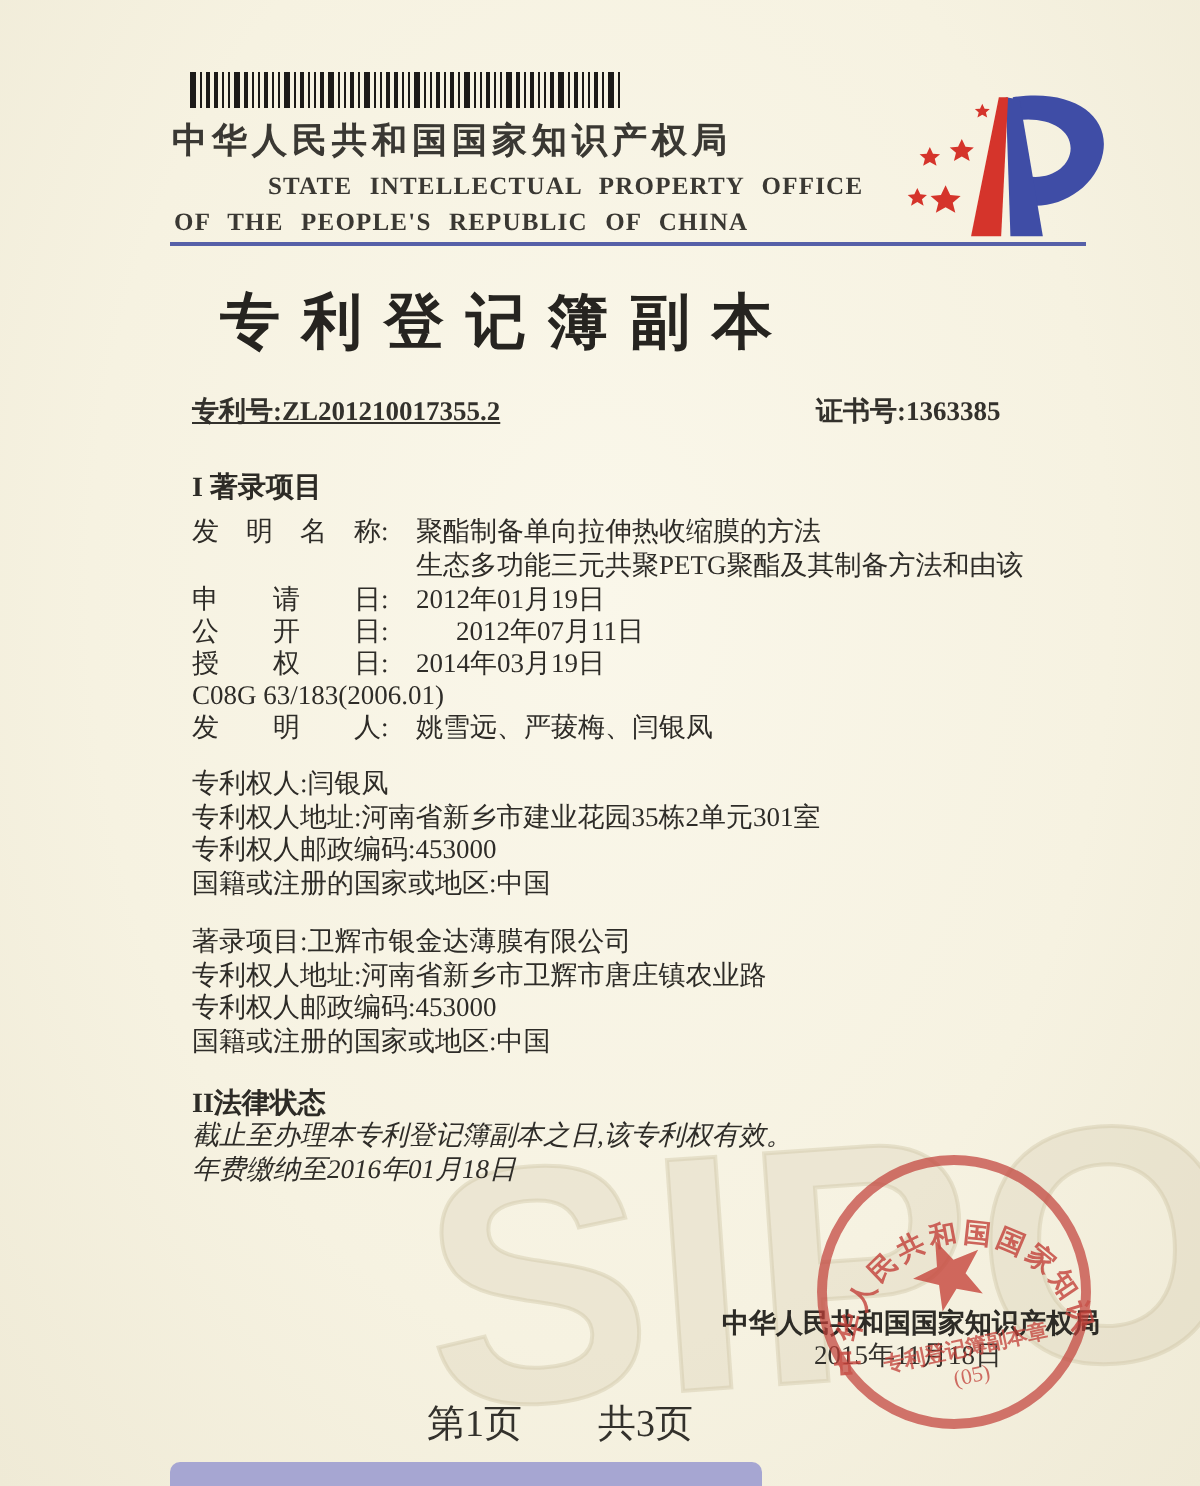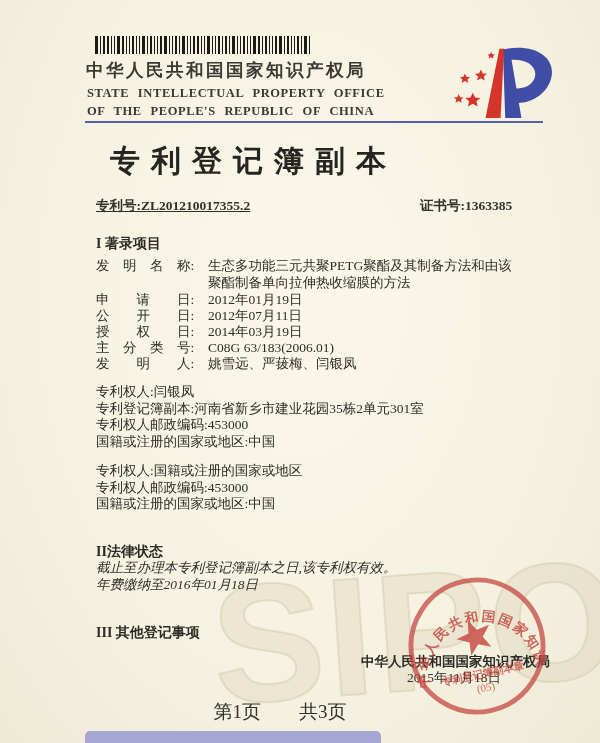--- a/index.html
+++ b/index.html
@@ -8,35 +8,35 @@
     background:radial-gradient(ellipse at 50% 40%, #faf7ea 0%, #f6f2e1 60%, #efead6 100%);
     font-family:"Liberation Serif","DejaVu Serif",serif;
     color:#2e2c28;
   }
   .abs{position:absolute;}
   
   #barcode{left:95px;top:36px;height:18px;display:flex;align-items:stretch;}
   #barcode span{display:block;background:#1c1a18;margin-right:2px;}
   .agency-cn{left:86px;top:58px;font-size:17.5px;font-weight:bold;letter-spacing:2.5px;color:#3a3833;}
   .agency-en{left:87px;font-size:12.5px;font-weight:bold;letter-spacing:.6px;word-spacing:5px;color:#3a3833;}
-  .en1{top:86px;} .en2{top:104px;}
+  .en1{top:86px;margin-left:47px;} .en2{top:104px;}
   #rule{left:85px;top:121px;width:458px;height:2px;background:#5660a8;}
   
   #title{left:0;top:141px;width:496px;text-align:center;font-size:30px;font-weight:bold;
          letter-spacing:11px;text-indent:11px;color:#262420;}
   
   .numline{top:197px;font-size:13.5px;font-weight:bold;color:#33312c;}
-  #patent-no{left:96px;text-decoration:underline;} #cert-no{left:420px;}
+  #patent-no{left:96px;text-decoration:underline;} #cert-no{left:408px;}
   
   .heading{font-size:14px;font-weight:bold;color:#2d2b26;}
   #s1-head{left:96px;top:235px;}
   .frow{left:96px;font-size:13.5px;line-height:17px;display:flex;justify-content:flex-end;}
   .flabel{width:112px;flex:0 0 112px;}
   .fvalue{width:340px;}
-  #fr0{top:257px;} #fr1{top:291px;} #fr2{top:307px;} #fr3{top:323px;} #fr4{top:339px;} #fr5{top:355px;}
+  #fr0{top:257px;} #fr1{top:291px;} #fr2{top:307px;gap:20px;} #fr3{top:323px;} #fr4{top:339px;} #fr5{top:355px;}
   .block{left:96px;font-size:13.5px;line-height:16.5px;}
   #holder1{top:384px;} #holder2{top:463px;}
   #s2-head{left:96px;top:543px;}
   #legal-lines{top:560px;font-style:italic;}
   #s3-head{left:96px;top:624px;}
   
   #f-office{left:250px;top:653px;width:300px;text-align:right;font-size:13.5px;font-weight:bold;color:#2d2b26;z-index:3;}
   #f-date{left:407px;top:669px;font-size:13.5px;color:#33312c;z-index:3;}
   #f-page{left:180px;top:699px;width:200px;text-align:center;font-size:19px;color:#33312c;}
   #next-bar{left:85px;top:731px;width:296px;height:12px;background:#a6a6d2;border-radius:5px 5px 0 0;}
@@ -140,64 +140,63 @@
   <div id="title" class="abs content">专利登记簿副本</div>
 
   <div id="patent-no" class="abs content numline"><span>专利号:</span><span>ZL201210017355.2</span></div>
   <div id="cert-no" class="abs content numline"><span>证书号:</span><span>1363385</span></div>
 
   <div id="s1-head" class="abs content heading">I 著录项目</div>
 
   <div id="fr0" class="abs content frow">
     <span class="flabel">发　明　名　称:</span>
     <span class="fvalue">
+        <div>聚酯制备单向拉伸热收缩膜的方法</div>
         <div>生态多功能三元共聚PETG聚酯及其制备方法和由该</div>
-        <div>聚酯制备单向拉伸热收缩膜的方法</div>
       </span>
   </div>
   <div id="fr1" class="abs content frow">
     <span class="flabel">申　　请　　日:</span>
     <span class="fvalue">2012年01月19日</span>
   </div>
   <div id="fr2" class="abs content frow">
     <span class="flabel">公　　开　　日:</span>
     <span class="fvalue">2012年07月11日</span>
   </div>
   <div id="fr3" class="abs content frow">
     <span class="flabel">授　　权　　日:</span>
     <span class="fvalue">2014年03月19日</span>
   </div>
   <div id="fr4" class="abs content frow">
-    <span class="flabel">主　分　类　号:</span>
     <span class="fvalue">C08G 63/183(2006.01)</span>
   </div>
   <div id="fr5" class="abs content frow">
     <span class="flabel">发　　明　　人:</span>
     <span class="fvalue">姚雪远、严菝梅、闫银凤</span>
   </div>
 
   <div id="holder1" class="abs content block">
     <div>专利权人:闫银凤</div>
-    <div>专利登记簿副本:河南省新乡市建业花园35栋2单元301室</div>
+    <div>专利权人地址:河南省新乡市建业花园35栋2单元301室</div>
     <div>专利权人邮政编码:453000</div>
     <div>国籍或注册的国家或地区:中国</div>
   </div>
   <div id="holder2" class="abs content block">
-    <div>专利权人:国籍或注册的国家或地区</div>
+    <div>著录项目:卫辉市银金达薄膜有限公司</div>
+    <div>专利权人地址:河南省新乡市卫辉市唐庄镇农业路</div>
     <div>专利权人邮政编码:453000</div>
     <div>国籍或注册的国家或地区:中国</div>
   </div>
 
   <div id="s2-head" class="abs content heading">II法律状态</div>
   <div id="legal-lines" class="abs content block">
     <div>截止至办理本专利登记簿副本之日,该专利权有效。</div>
     <div>年费缴纳至2016年01月18日</div>
   </div>
 
-  <div id="s3-head" class="abs content heading">III 其他登记事项</div>
 
   <div id="f-office" class="abs">中华人民共和国国家知识产权局</div>
   <div id="f-date" class="abs">2015年11月18日</div>
   <div id="f-page" class="abs content">第1页　　共3页</div>
   <div id="next-bar" class="abs content"></div>
 
   <svg id="seal" class="abs" viewBox="0 0 140 140">
     <circle cx="70" cy="70" r="60" fill="none" stroke="#c23f38" stroke-width="4.5" opacity="0.8"></circle>
     <path id="sealArc" d="M 20,98 A 50,50 0 1 1 120,98" fill="none"></path>
     <text font-size="12.5" font-weight="bold" fill="#c23f38" letter-spacing="2" opacity="0.9">

